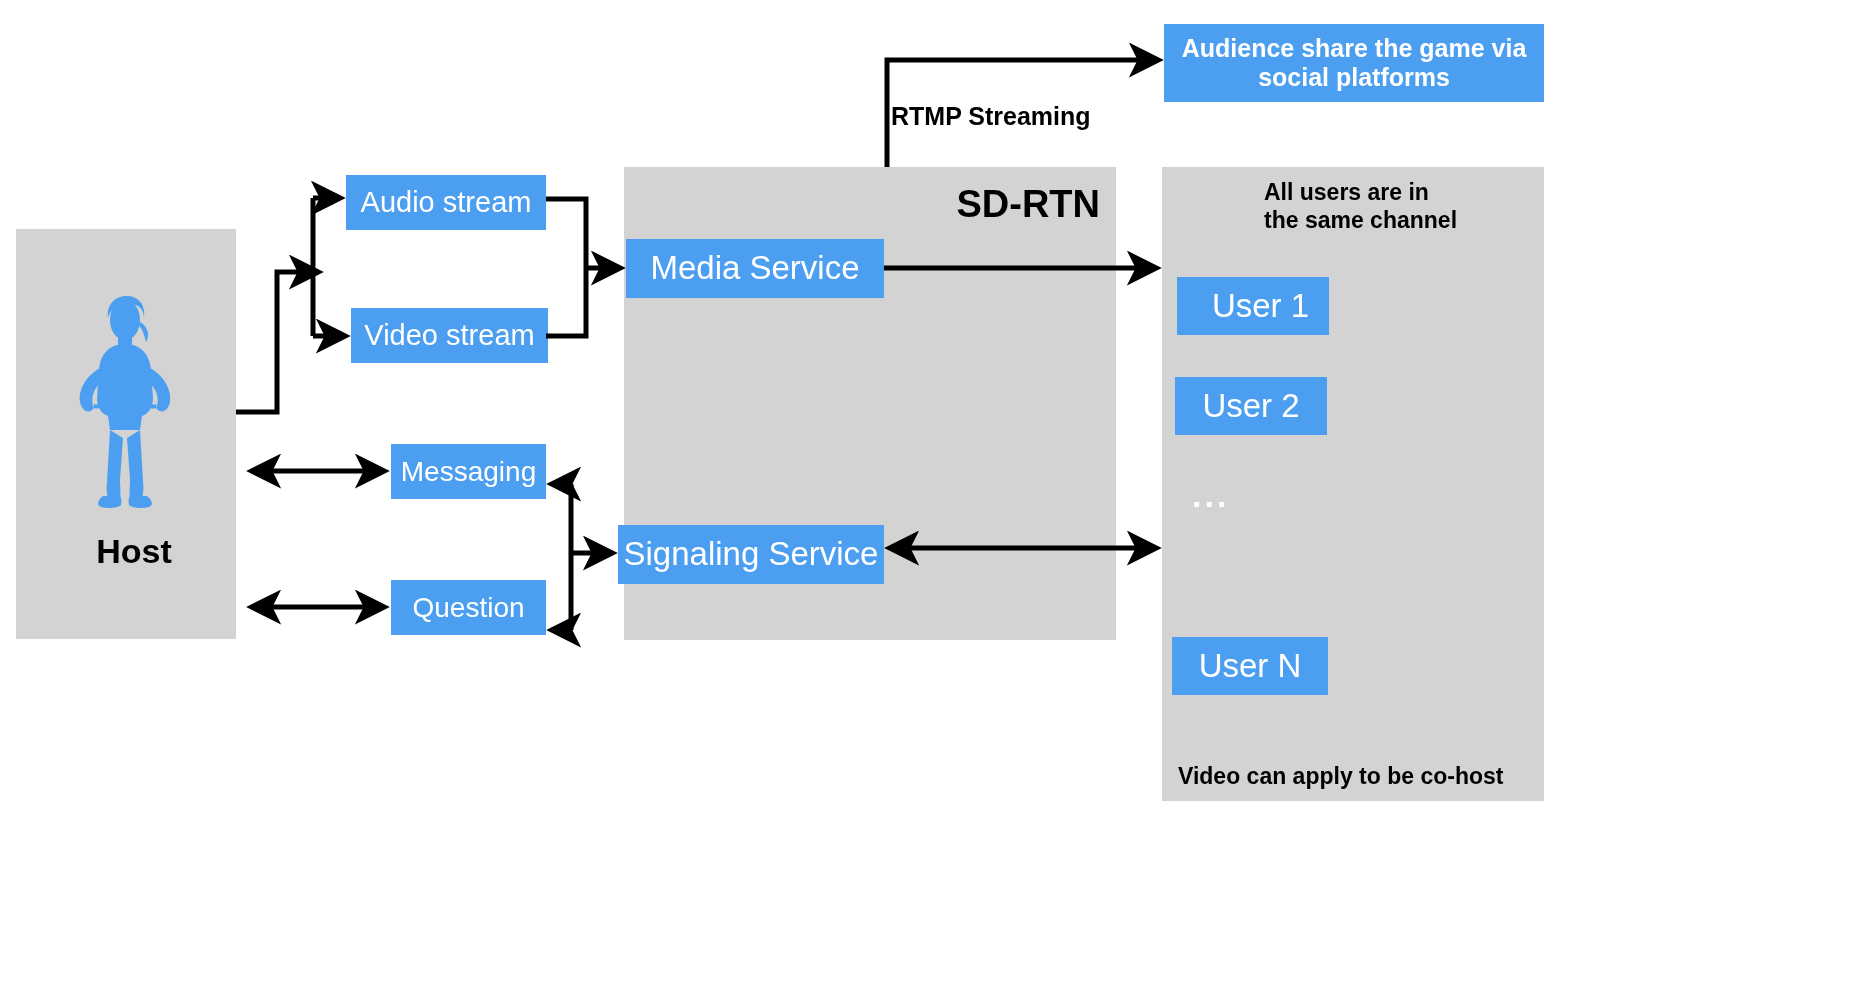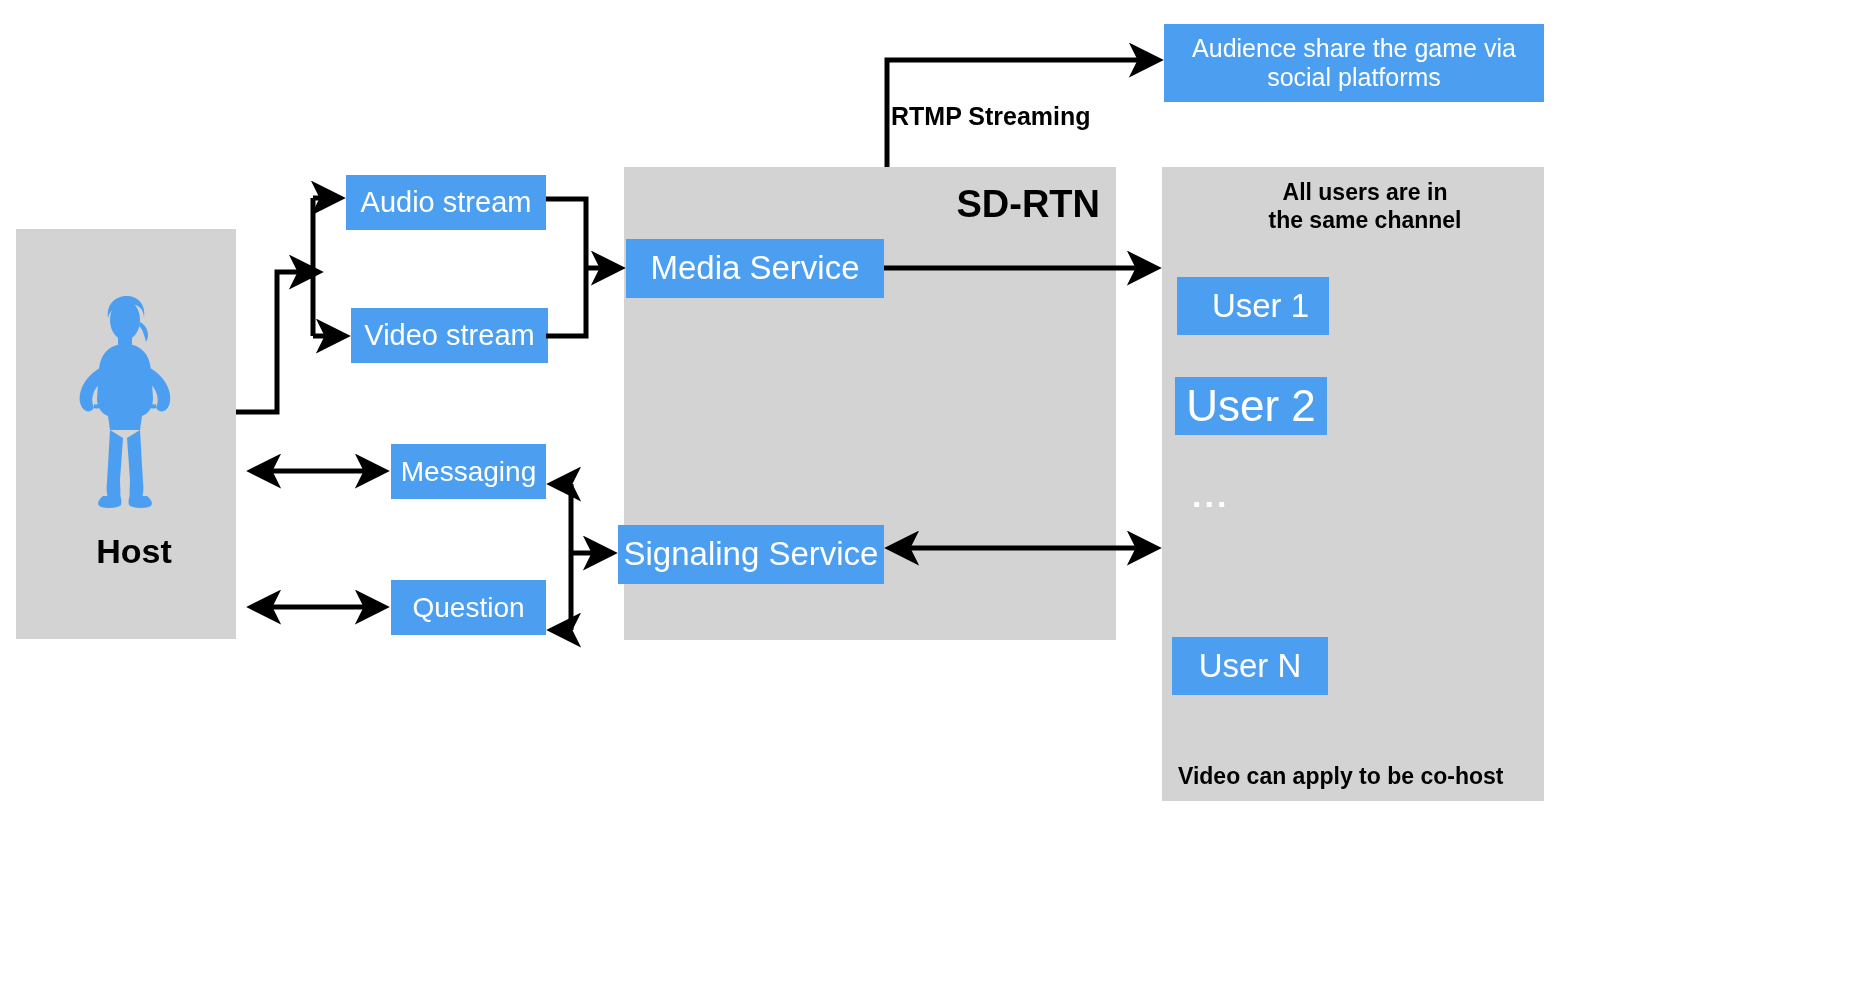--- a/index.html
+++ b/index.html
@@ -106,49 +106,49 @@
         <path d="M43 200 C38 204 36 209 41 211 C48 213 58 212 61 209 C62 205 61 201 60 200 Z"></path>
         <path d="M87 200 C92 204 94 209 89 211 C82 213 72 212 69 209 C68 205 69 201 70 200 Z"></path>
       </g>
     </svg>
   </div>
 
   <div class="label-bold" style="left:8px; top:531px; width:252px; text-align:center; font-size:34px;">Host</div>
 
   <div class="label-bold" style="left:830px; top:182px; width:270px; text-align:right; font-size:38px;">SD-RTN</div>
 
-  <div class="label-bold" style="left:1194px; top:179px; width:342px; text-align:center; font-size:23px;">
+  <div class="label-bold" style="left:1264px; top:179px; width:342px; text-align:left; font-size:23px;">
     <div>All users are in</div>
     <div>the same channel</div>
   </div>
 
   <div class="ellipsis-dots" style="left:1192px; top:476px; font-size:34px;">...</div>
 
   <div class="label-bold" style="left:1178px; top:763px; width:366px; text-align:left; font-size:23px;">Video can apply to be co-host</div>
 
   <div class="blue-box" style="left:346px; top:175px; width:200px; height:55px; font-size:29px;">Audio stream</div>
 
   <div class="blue-box" style="left:351px; top:308px; width:197px; height:55px; font-size:29px;">Video stream</div>
 
   <div class="blue-box" style="left:391px; top:444px; width:155px; height:55px; font-size:28px;">Messaging</div>
 
   <div class="blue-box" style="left:626px; top:239px; width:258px; height:59px; font-size:33px;">Media Service</div>
 
   <div class="blue-box" style="left:391px; top:580px; width:155px; height:55px; font-size:28px;">Question</div>
 
   <div class="blue-box" style="left:618px; top:525px; width:266px; height:59px; font-size:33px;">Signaling Service</div>
 
-  <div class="blue-box" style="left:1164px; top:24px; width:380px; height:78px; font-size:25px; flex-direction:column;">
+  <div class="blue-box" style="left:1164px; top:24px; width:380px; height:78px; font-size:25px; flex-direction:column;font-weight:bold;">
     <span>Audience share the game via</span>
     <span>social platforms</span>
   </div>
 
   <div class="blue-box" style="left:1177px; top:277px; width:152px; height:58px; font-size:33px;padding-left:15px;">User 1</div>
 
-  <div class="blue-box" style="left:1175px; top:377px; width:152px; height:58px; font-size:44px;">User 2</div>
+  <div class="blue-box" style="left:1175px; top:377px; width:152px; height:58px; font-size:33px;">User 2</div>
 
   <div class="blue-box" style="left:1172px; top:637px; width:156px; height:58px; font-size:33px;">User N</div>
 
   <div class="label-bold" style="left:891px; top:101px; font-size:25px;">RTMP Streaming</div>
 
   <svg class="overlay">
     <defs>
       <marker id="arrowEnd" viewBox="0 0 12 12" refX="10" refY="6" markerWidth="7" markerHeight="7" orient="auto-start-reverse">
         <path d="M0,0 L12,6 L0,12 L3,6 Z" fill="#000000"></path>
       </marker>

